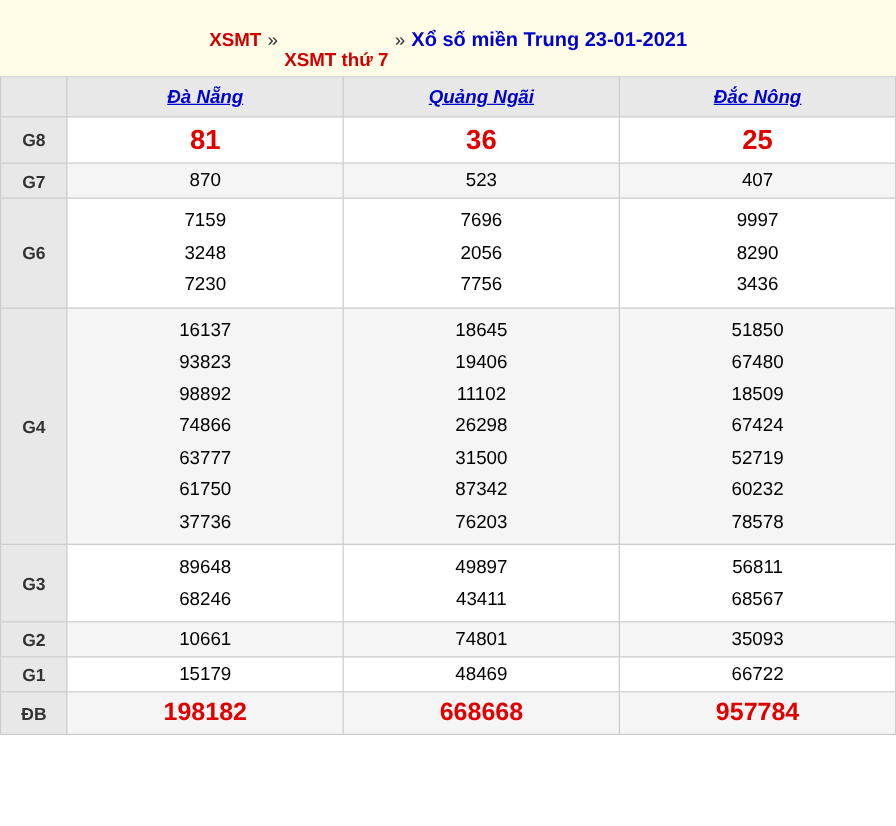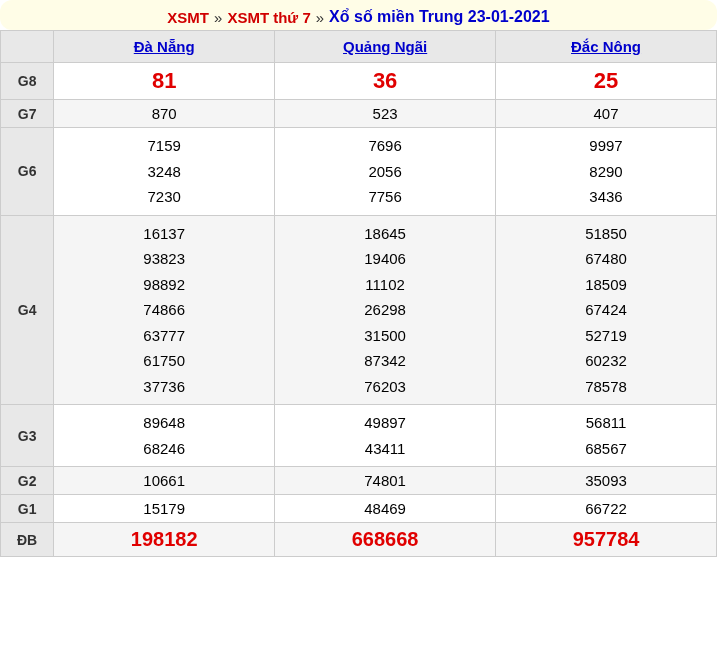--- a/index.html
+++ b/index.html
@@ -17,20 +17,21 @@
       width: 100%;
       border-collapse: collapse;
       font-size: 15px;
     }
 
     .main-table thead tr th {
       background: #e8e8e8;
       border: 1px solid #ccc;
       padding: 7px 4px;
       text-align: center;
+      font-style: italic;
     }
     .main-table thead tr th.col-province {
       color: #0000cc;
       font-weight: bold;
       text-decoration: underline;
       font-size: 15px;
     }
     .main-table thead tr th.col-label {
       background: #e8e8e8;
       font-weight: bold;
@@ -67,30 +68,29 @@
     .header-links {
       display: flex;
       flex-direction: row;
       align-items: center;
       justify-content: center;
       gap: 0;
       font-size: 15px;
       padding: 8px 0 4px 0;
       background: #fffde7;
       width: 100%;
-      border-radius: 12px;
     }
   </style>
 </head>
 <body>
 
 <div class="header-links">
   <span style="color:#d00000;font-weight:bold;cursor:pointer;">XSMT</span>
   <span style="margin:0 5px;color:#333;">»</span>
-  <span style="color:#d00000;font-weight:bold;cursor:pointer;">XSMT thứ 7</span>
+  <span style="color:#d00000;font-weight:bold;cursor:pointer;margin-top:32px;">XSMT thứ 7</span>
   <span style="margin:0 5px;color:#333;">»</span>
   <span style="color:#0000cc;font-weight:bold;font-size:16px;">Xổ số miền Trung 23-01-2021</span>
 </div>
 
 <table class="main-table">
   <thead>
     <tr>
       <th class="col-label"></th>
       <th class="col-province">Đà Nẵng</th>
       <th class="col-province">Quảng Ngãi</th>

